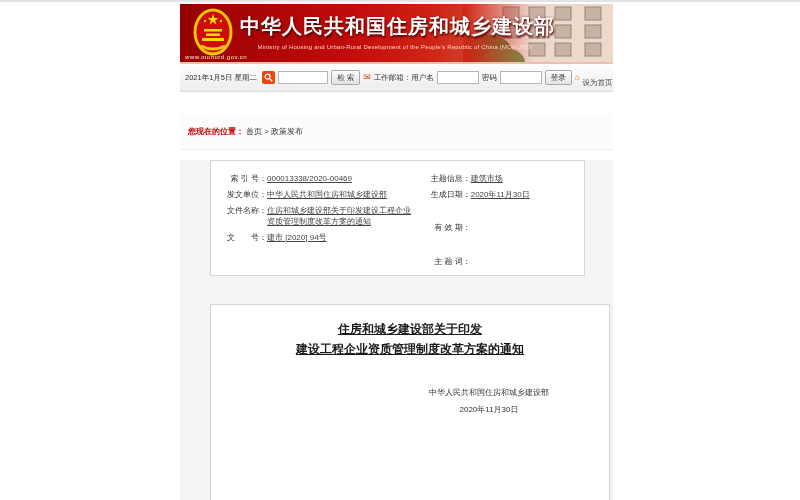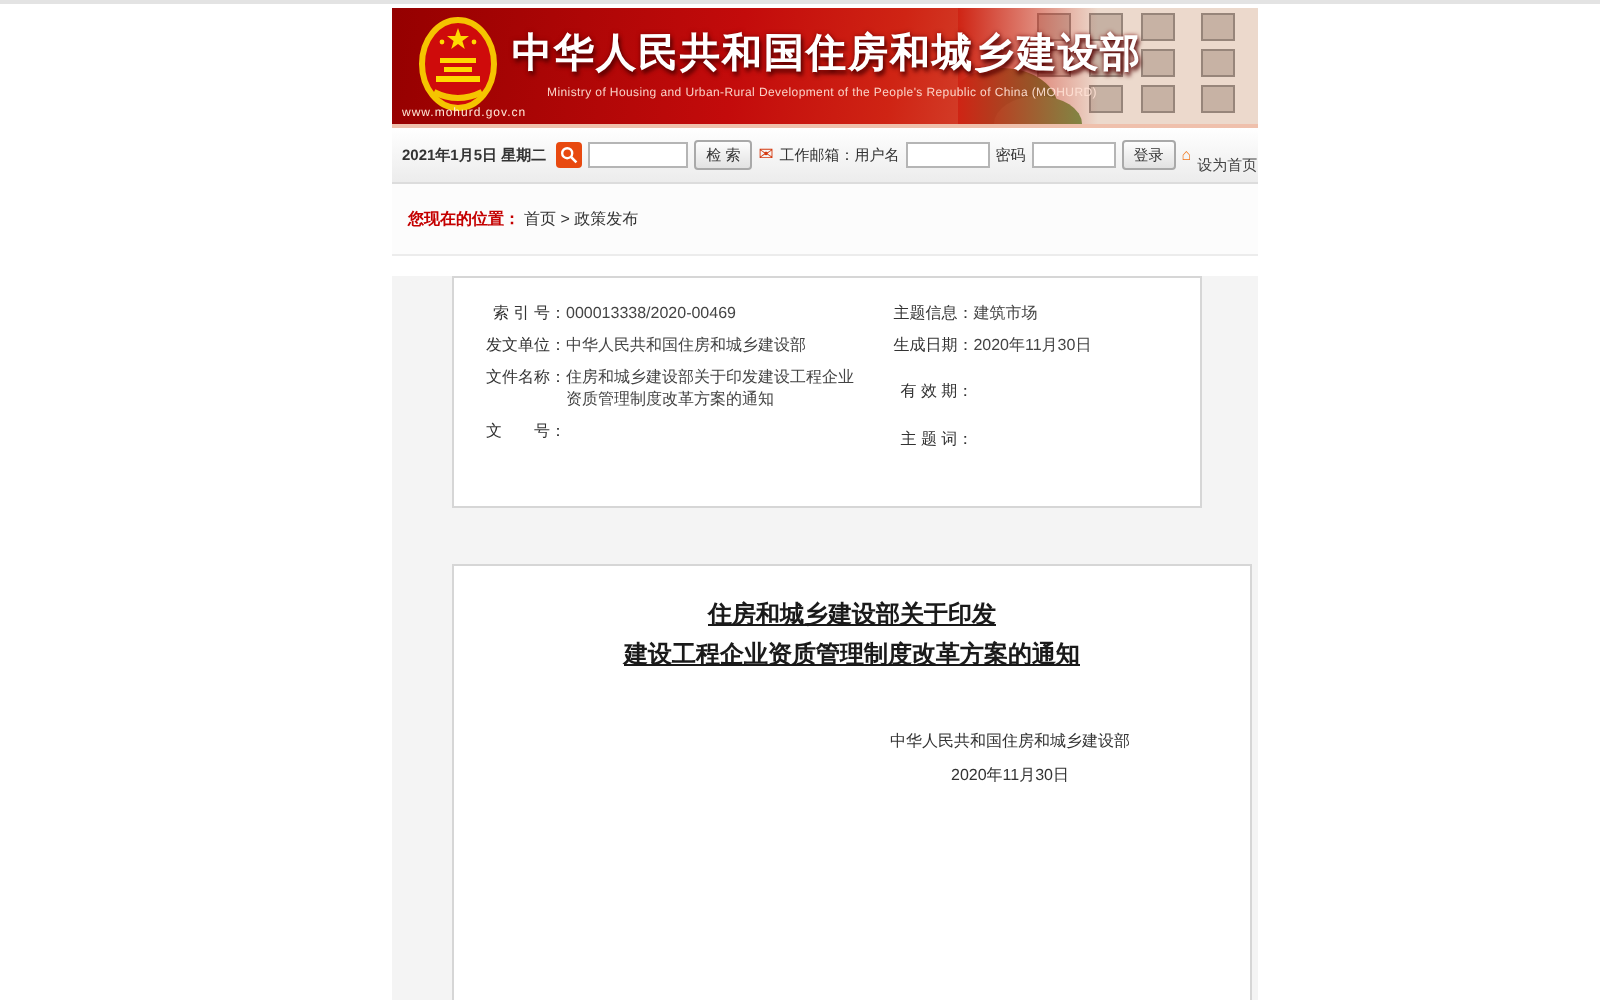--- a/index.html
+++ b/index.html
@@ -1,67 +1,67 @@
 <!DOCTYPE html>
 <html><head>
 <meta charset="utf-8">
 <style>
   * { margin:0; padding:0; box-sizing:border-box; }
   html,body { width:800px; height:500px; background:#ffffff; overflow:hidden;
               font-family:"Liberation Sans","DejaVu Sans",sans-serif; }
   .top-divider { position:absolute; top:0; left:0; width:800px; height:2px; background:#e3e3e3; }
 
-  .page { position:absolute; left:196px; top:4px; width:433px; height:496px; overflow:hidden; background:#fff; }
+  .page { position:absolute; left:180px; top:4px; width:433px; height:496px; overflow:hidden; background:#fff; }
 
   
   .banner { position:relative; height:60px; overflow:hidden;
             background:linear-gradient(100deg,#950000 0%,#c30b0b 40%,#cf2414 58%,#d6543a 75%,#d86a50 100%);
             border-bottom:2px solid #efc0ac; }
   .banner-building { position:absolute; right:0; top:0; }
   .emblem { position:absolute; left:13px; top:4px; }
   .banner-text { position:absolute; left:60px; top:9px; width:310px; text-align:center; z-index:3; }
   .site-title { font-size:20px; font-weight:bold; color:#ffffff; letter-spacing:1px; white-space:nowrap;
                 text-shadow:1px 2px 2px rgba(80,0,0,.9), 0 0 2px rgba(120,0,0,.8); }
   .site-subtitle { margin-top:4px; font-size:6px; color:rgba(255,226,214,.92); letter-spacing:.2px; white-space:nowrap; }
   .site-url { position:absolute; left:5px; bottom:2px; font-size:6px; color:#ffe9d8; letter-spacing:.5px; z-index:3; }
 
   
   .toolbar { height:28px; display:flex; align-items:center; gap:3px; padding:0 5px;
              background:linear-gradient(#ffffff,#ececec); border-bottom:1px solid #dcdcdc;
              font-size:7.5px; color:#333; white-space:nowrap; }
-  .tb-date { margin-right:2px;font-weight:bold; }
+  .tb-date { margin-right:2px; }
   .search-ico { width:13px; height:13px; background:#e8490f; border-radius:2px; display:inline-flex;
                 align-items:center; justify-content:center; flex:0 0 auto; }
   .tb-input { height:13px; border:1px solid #b5b5b5; background:#fff; font-size:7.5px; padding:0 2px; }
   .in-search { width:50px; } .in-mail { width:42px; } .in-pwd { width:42px; }
   .tb-btn { height:15px; font-size:7.5px; padding:0 5px; border:1px solid #a9a9a9; border-radius:2px;
             background:linear-gradient(#fdfdfd,#e2e2e2); color:#333; cursor:pointer; }
   .mail-ico { color:#d43a10; font-size:9px; line-height:1; }
   .mini-ico { color:#f07416; font-size:8px; line-height:1; }
   .tb-link { color:#444; text-decoration:none; cursor:pointer;margin-top:11px; }
 
   
   .breadcrumb { height:36px; display:flex; align-items:center; gap:2px; padding:0 8px;
-                background:#fcfcfc; border-bottom:1px solid #ececec; font-size:8px; }
+                background:#fcfcfc; border-bottom:1px solid #ececec; font-size:8px;margin-top:22px; }
   .bc-label { color:#c40000; font-weight:bold; }
   .bc-path { color:#333; }
 
   
   .content { background:#f4f4f4; height:387px; }
 
   .info-box { margin:10px 0 0 30px; width:375px; height:116px; background:#fff;
               border:1px solid #d6d6d6; display:flex; padding:9px 4px 4px 4px; font-size:8px; color:#444; }
   .info-col { display:flex; flex-direction:column; }
   .info-col.left  { flex:0 0 58%; }
   .info-col.right { flex:1; }
   .info-row { display:flex; margin:2.5px 0; line-height:11px; }
   .info-lbl { flex:0 0 52px; text-align:right; color:#333; }
-  .info-val { flex:1; padding-right:8px; word-break:break-all; }
+  .info-val { flex:1; padding-right:8px; word-break:break-all;text-decoration:underline; }
   .info-col.right .info-lbl { flex:0 0 44px; }
-  .row-gap { margin-top:10px; }
+  .row-gap { margin-top:20px; }
 
   .doc-box { margin:28px 0 0 30px; width:400px; height:280px; background:#fff;
              border:1px solid #d6d6d6; padding:15px 26px 0 26px; color:#222; }
   .doc-title { text-align:center; font-size:12px; font-weight:bold; line-height:1.65; color:#1a1a1a;text-decoration:underline; }
   .doc-body { margin-top:48px; font-size:8px; line-height:13px; color:#333; text-align:justify; }
   .doc-body p.indent { text-indent:2em; margin-top:9px; }
   .sig-wrap { overflow:hidden; margin-top:24px; }
   .sig { float:right; margin-right:34px; display:flex; flex-direction:column; align-items:center;
          font-size:8px; line-height:17px; color:#333; }
 </style>
@@ -152,20 +152,21 @@
         <div class="info-row">
           <span class="info-lbl">发文单位：</span>
           <span class="info-val">中华人民共和国住房和城乡建设部</span>
         </div>
         <div class="info-row">
           <span class="info-lbl">文件名称：</span>
           <span class="info-val">住房和城乡建设部关于印发建设工程企业资质管理制度改革方案的通知</span>
         </div>
         <div class="info-row">
           <span class="info-lbl">文　　号：</span>
+          <span class="info-val">建市 [2020] 94号</span>
         </div>
       </div>
       <div class="info-col right">
         <div class="info-row">
           <span class="info-lbl">主题信息：</span>
           <span class="info-val">建筑市场</span>
         </div>
         <div class="info-row">
           <span class="info-lbl">生成日期：</span>
           <span class="info-val">2020年11月30日</span>

